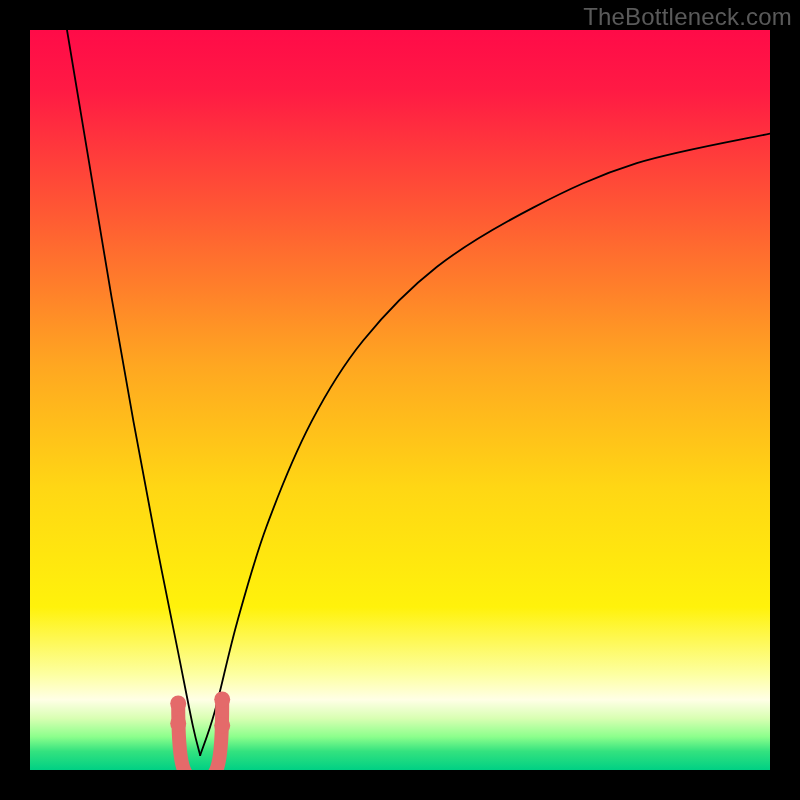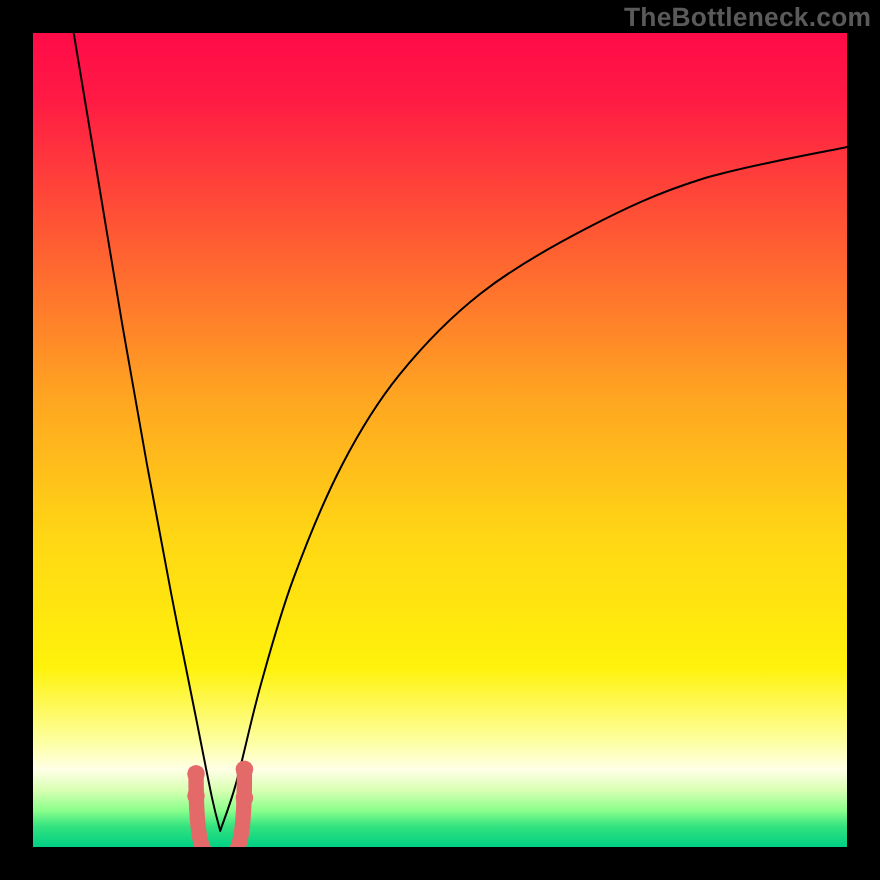--- a/index.html
+++ b/index.html
@@ -28,21 +28,21 @@
   .gradient {
     position: absolute;
     left: 0; top: 0; width: 100%; height: 100%;
   }
   .watermark {
     position: absolute;
     top: 3px;
     right: 8px;
     color: #5a5a5a;
     font-size: 24px;
-    font-weight: 700;
+    font-weight: 400;
     letter-spacing: 0.2px;
   }
   svg.curves {
     position: absolute;
     left: 0; top: 0; width: 100%; height: 100%;
   }
 </style>
 </head>
 <body>
 

